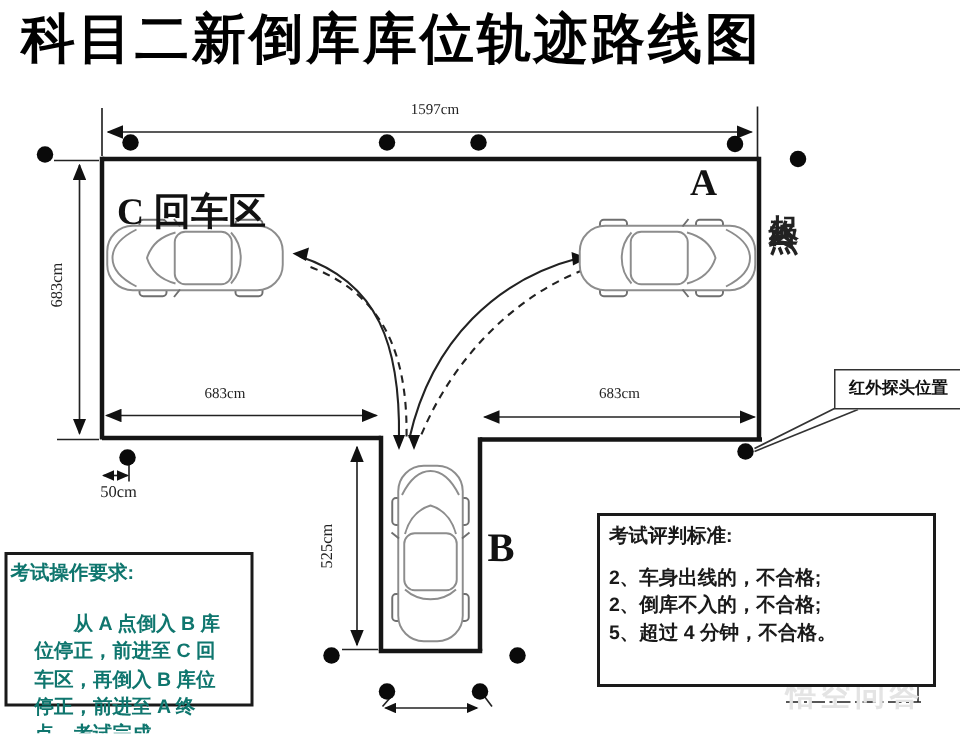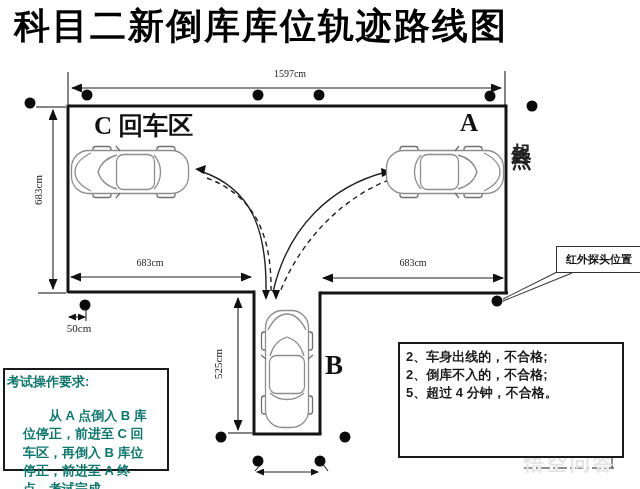--- a/index.html
+++ b/index.html
@@ -138,31 +138,32 @@
   <div class="abs title">科目二新倒库库位轨迹路线图</div>
 
   <div class="abs dim" style="left:255px;top:68px;width:70px;">1597cm</div>
   <div class="abs dim-sm rot" style="left:8px;top:184px;width:60px;">683cm</div>
   <div class="abs dim" style="left:120px;top:257px;width:60px;">683cm</div>
   <div class="abs dim" style="left:383px;top:257px;width:60px;">683cm</div>
   <div class="abs dim-sm" style="left:56px;top:322px;width:46px;">50cm</div>
   <div class="abs dim-sm rot" style="left:190px;top:358px;width:56px;">525cm</div>
   <div class="abs dim" style="left:258px;top:494px;width:60px;">231cm</div>
 
-  <div class="abs zone" style="left:78px;top:109px;margin-left:16px;">C 回车区</div>
+  <div class="abs zone" style="left:78px;top:124px;">C 回车区</div>
   <div class="abs zone" style="left:460px;top:109px;">A</div>
   <div class="abs zoneB" style="left:325px;top:350px;">B</div>
   <div class="abs startend" style="left:509px;top:127px;height:80px;">起终点</div>
 
   <div class="abs callout">红外探头位置</div>
 
   <div class="abs reqbox">
     <div class="reqtitle">考试操作要求:</div>
     <p>从 A 点倒入 B 库位停正，前进至 C 回车区，再倒入 B 库位停正，前进至 A 终点，考试完成。</p>
   </div>
 
   <div class="abs critbox">
+    <div class="crittitle">考试评判标准:</div>
     <div class="item">2、车身出线的，不合格;</div>
     <div class="item">2、倒库不入的，不合格;</div>
     <div class="item">5、超过 4 分钟，不合格。</div>
   </div>
 
 </div>
 
 </body></html>

